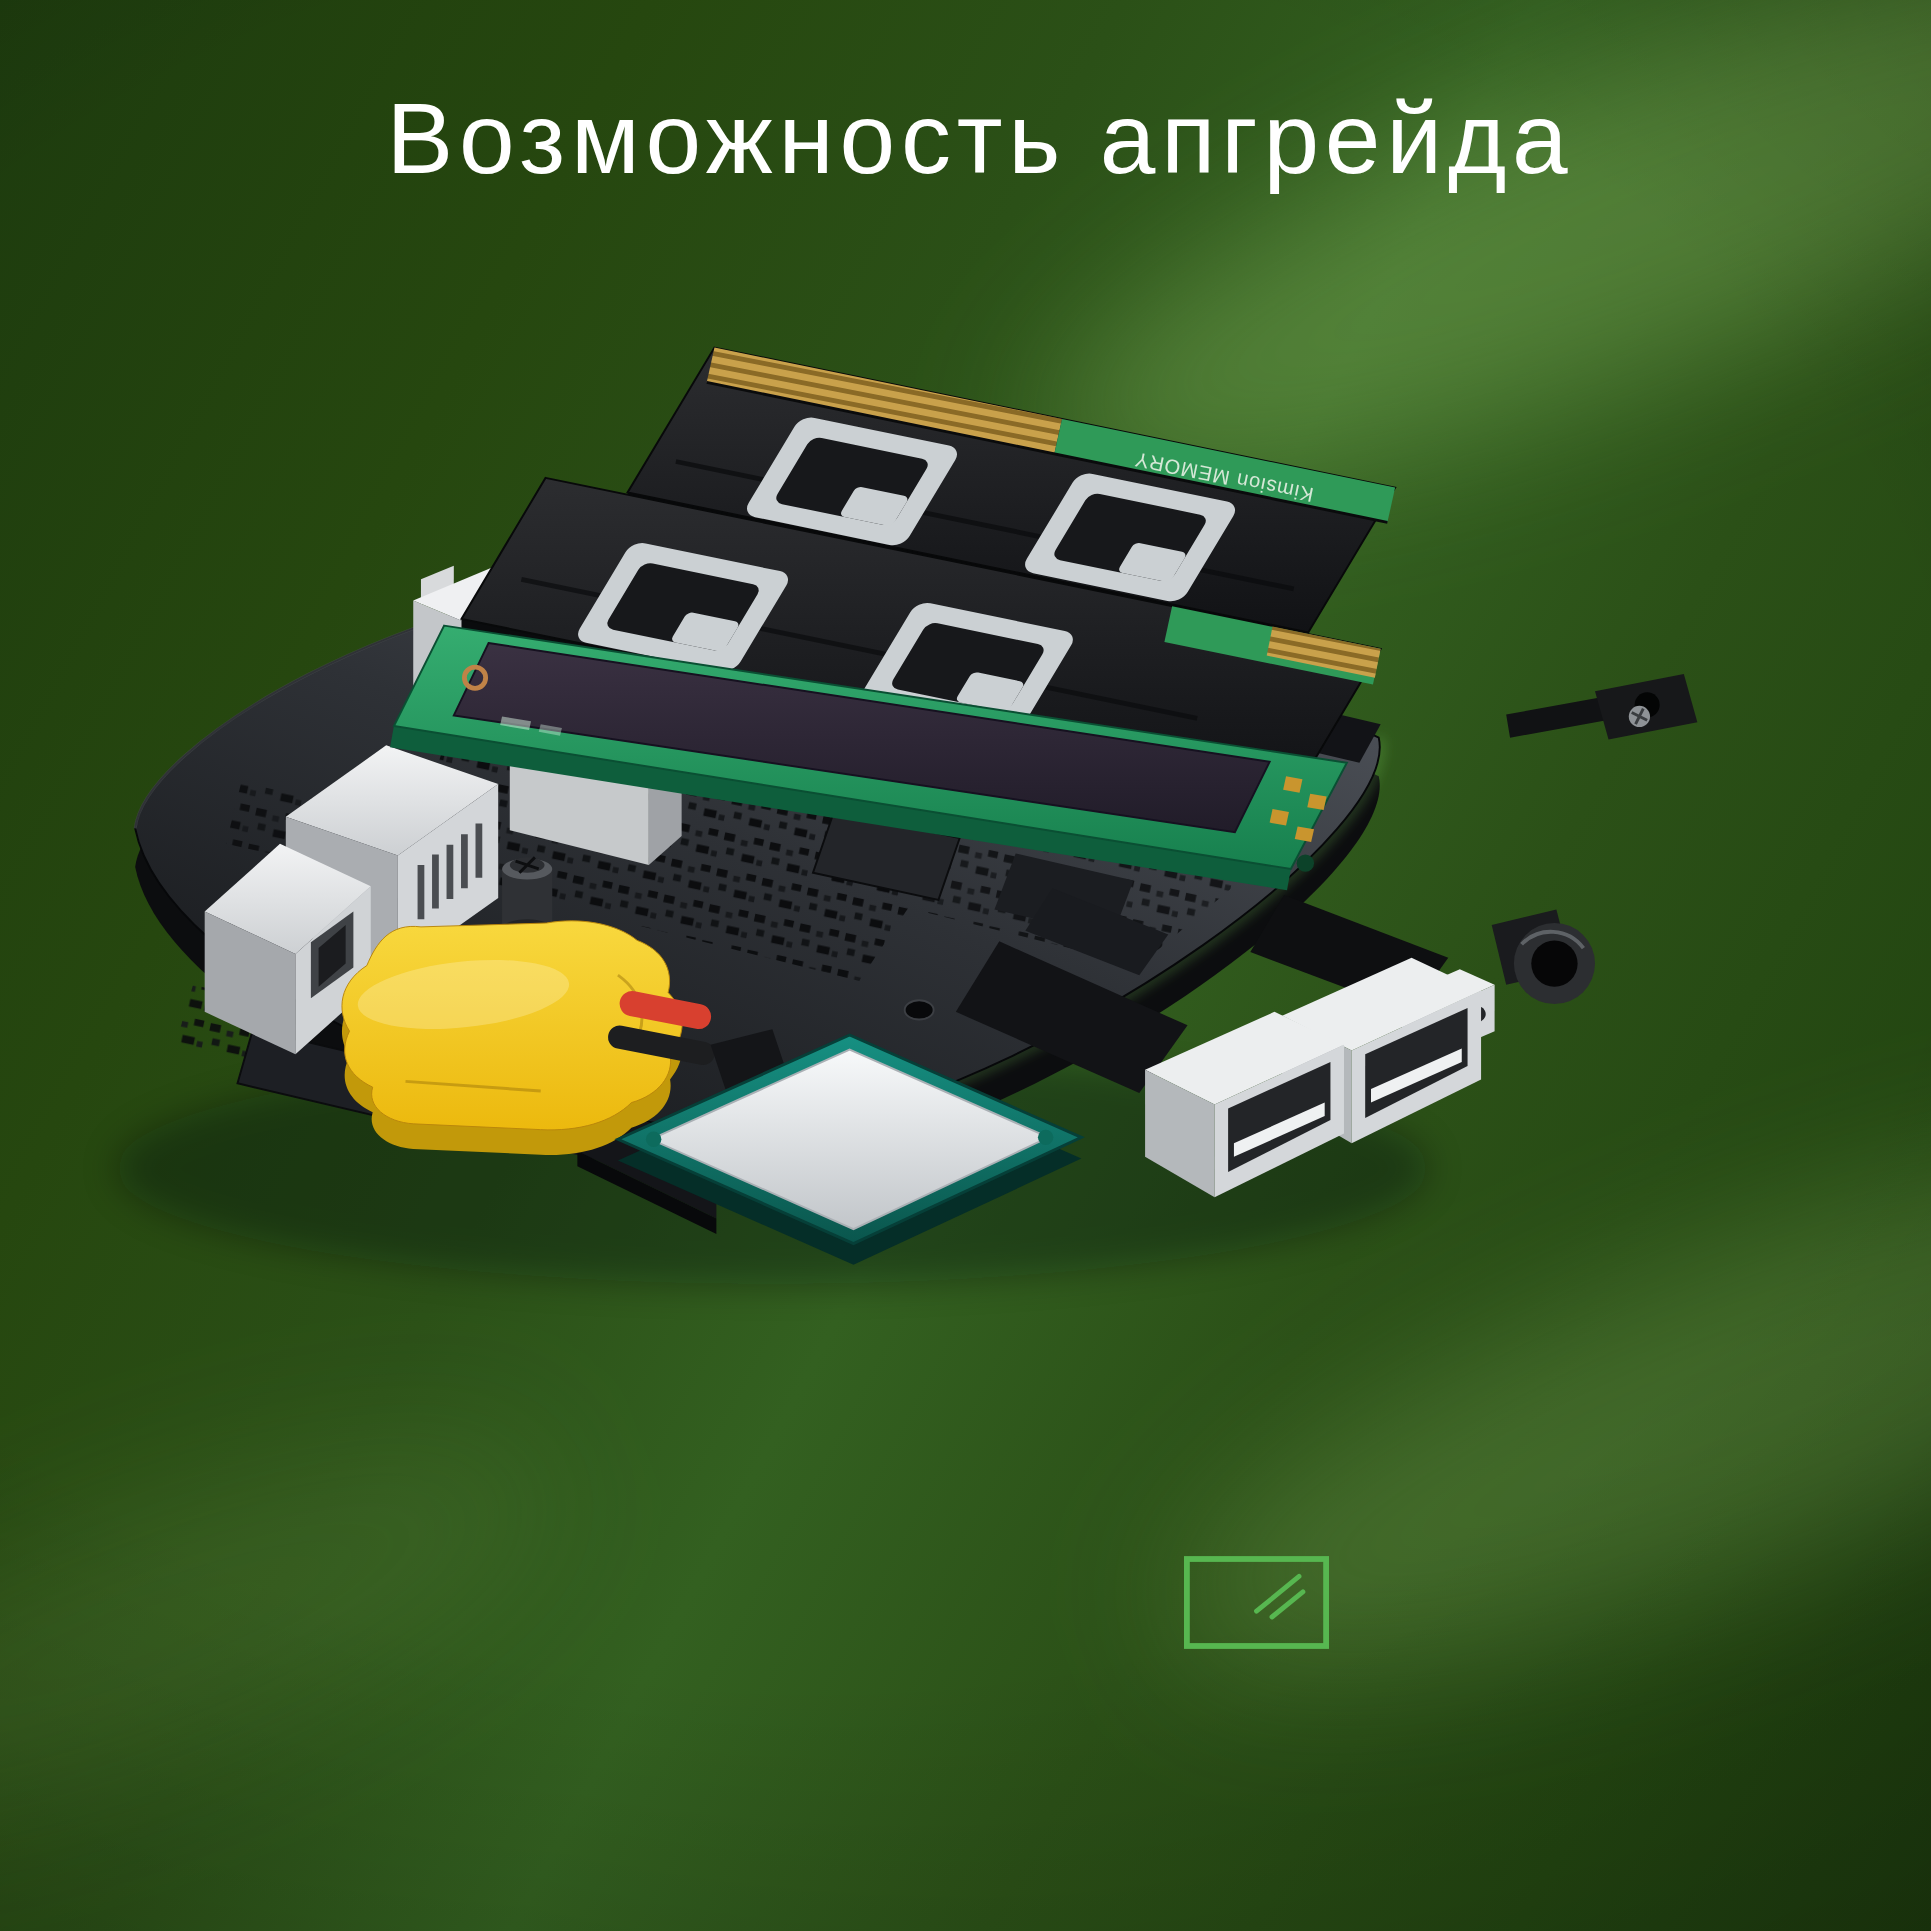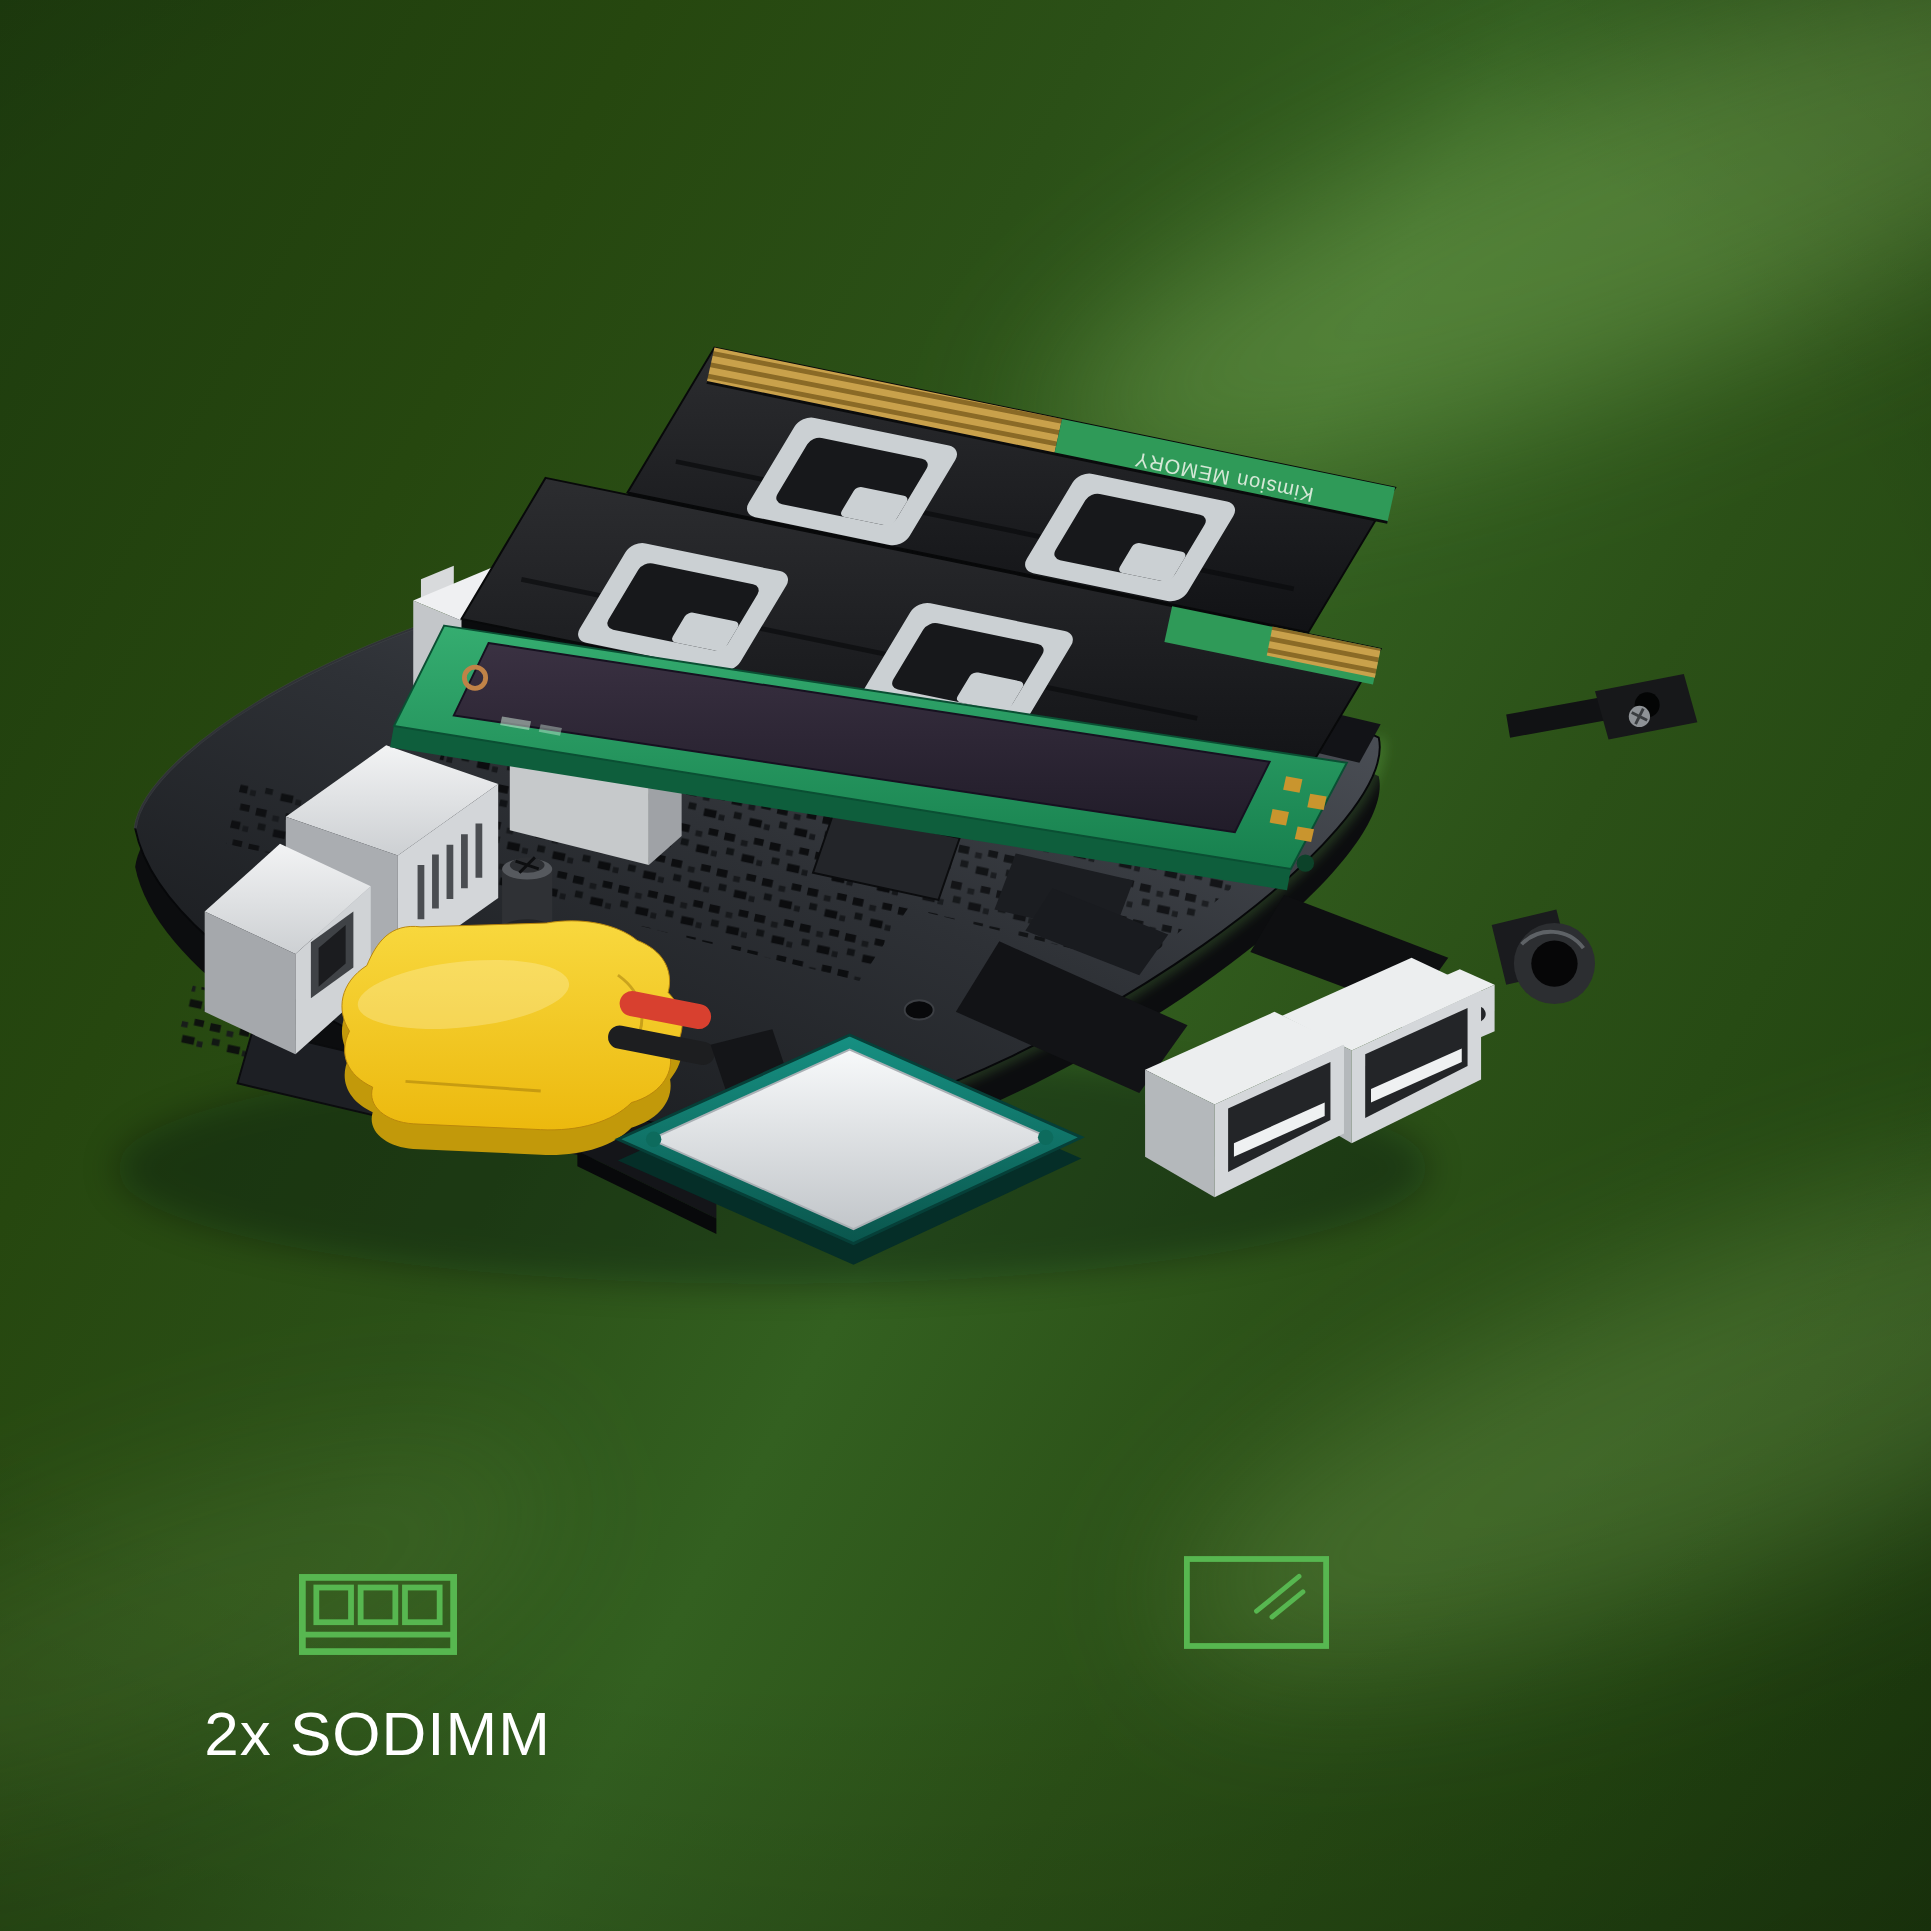--- a/index.html
+++ b/index.html
@@ -30,20 +30,21 @@
 </head>
 <body>
 
 <div class="canvas">
   <div class="bg"></div>
   <div class="streak s1"></div>
   <div class="streak s2"></div>
   <div class="streak s3"></div>
   <div class="vignette"></div>
 
+  <h1 class="title">Возможность апгрейда</h1>
 
   <svg class="scene" viewBox="0 0 2000 2000" aria-hidden="true">
     <defs>
       <linearGradient id="boardTop" x1="0" y1="0.85" x2="0.75" y2="0.05">
         <stop offset="0" stop-color="#17191c"></stop>
           <stop offset="0.55" stop-color="#2e3136"></stop>
           <stop offset="1" stop-color="#4a4e55"></stop>
       </linearGradient>
       <linearGradient id="ramPlate" x1="0" y1="0" x2="0" y2="1">
         <stop offset="0" stop-color="#2c2d30"></stop>
@@ -247,32 +248,20 @@
       </g>
       <g>
           <use href="#usbA" transform="translate(142,-56)"></use>
         </g>
       <g>
           <use href="#usbA"></use>
         </g>
     </g>
   </svg>
 
-  <div class="feature f-sodimm">
-    <svg class="icon" width="158" height="81" viewBox="0 0 164 84">
-      <g fill="none" stroke="var(--accent,#57b750)">
-        <rect x="3.5" y="3.5" width="157" height="77" stroke-width="7"></rect>
-        <rect x="18" y="14" width="36" height="36" stroke-width="6"></rect>
-        <rect x="64" y="14" width="36" height="36" stroke-width="6"></rect>
-        <rect x="110" y="14" width="36" height="36" stroke-width="6"></rect>
-        <line x1="3.5" y1="63" x2="160.5" y2="63" stroke-width="6"></line>
-      </g>
-    </svg>
-    <div class="f-label">2x SODIMM</div>
-  </div>
 
   <div class="feature f-ssd">
     <svg class="icon" width="145" height="93" viewBox="0 0 150 96">
       <g fill="none" stroke="var(--accent,#57b750)">
         <rect x="3" y="3" width="144" height="90" stroke-width="6"></rect>
         <line x1="75" y1="57" x2="119" y2="21" stroke-width="5" stroke-linecap="round"></line>
         <line x1="91" y1="63" x2="123" y2="37" stroke-width="5" stroke-linecap="round"></line>
       </g>
     </svg>
   </div>

